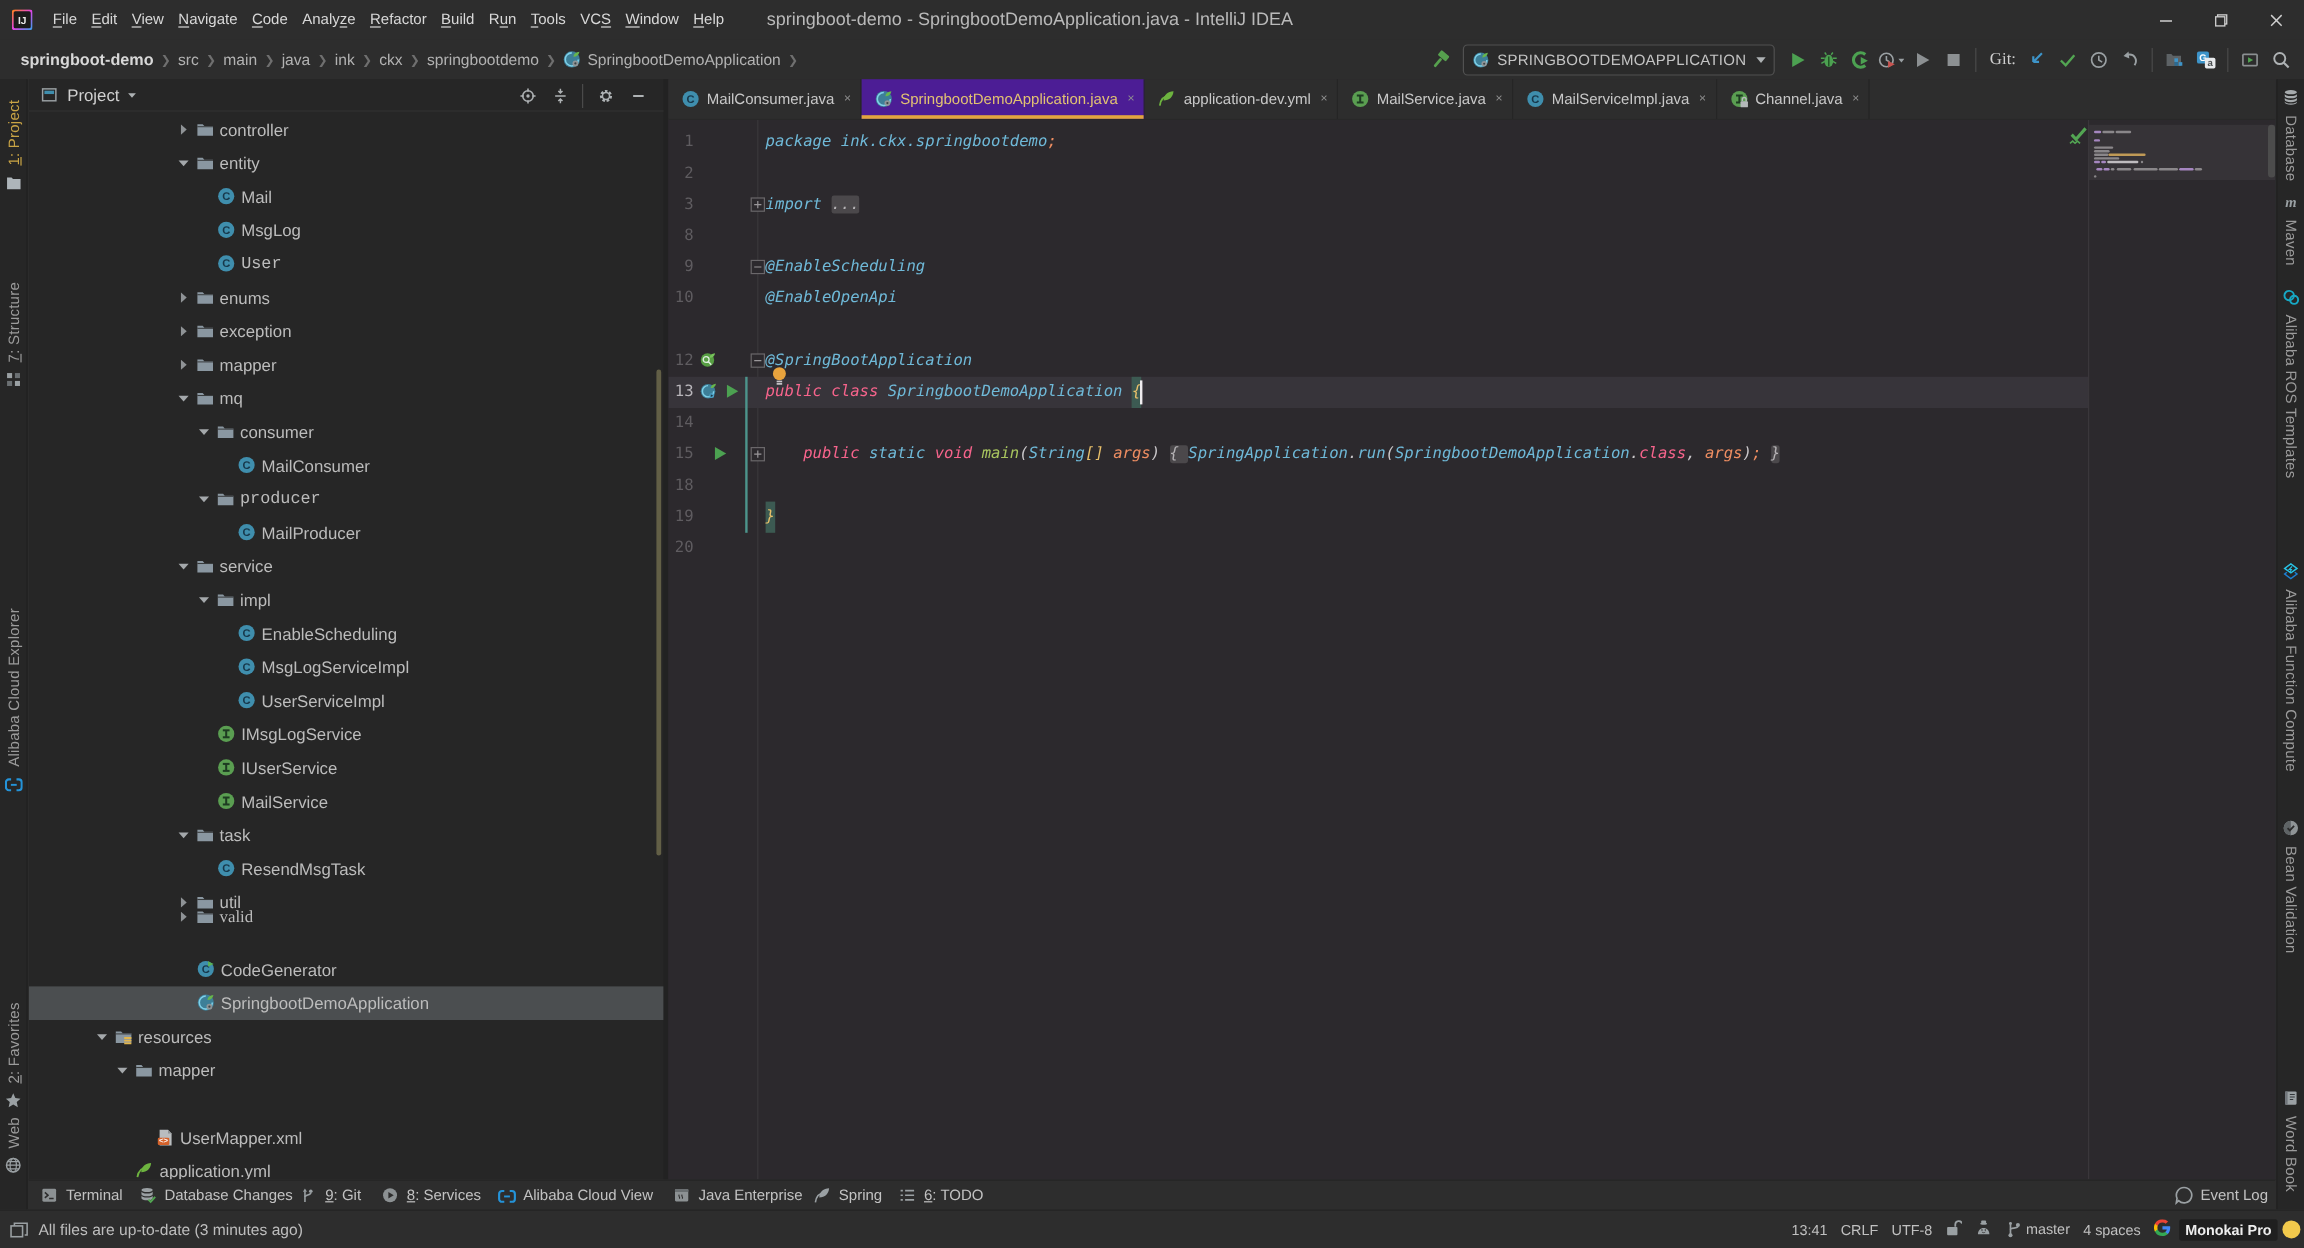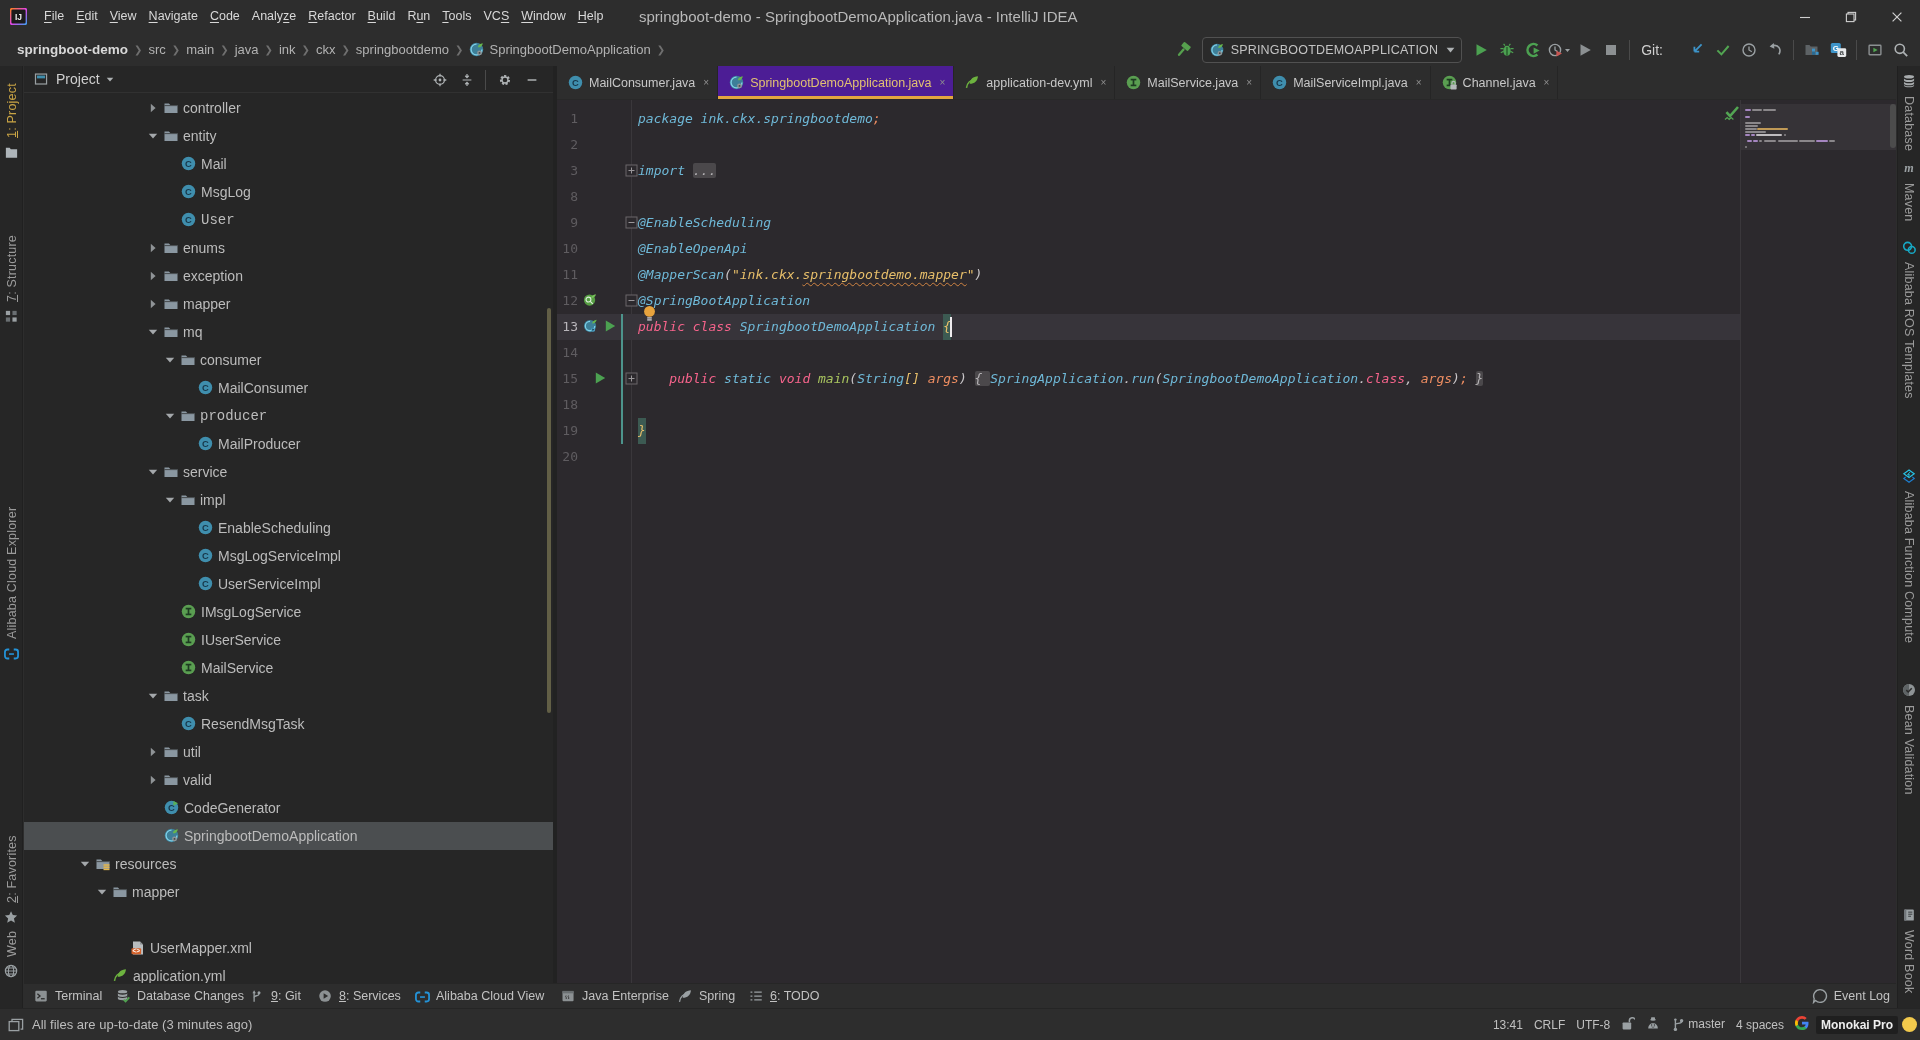--- a/index.html
+++ b/index.html
@@ -22,21 +22,21 @@
   #breadcrumbs { position:absolute; left:17px; top:0; height:33px; display:flex; align-items:center; font-size:13px; }
   .crumb { color:#b2b2b2; }
   .crumb.first { color:#d8d8d8; font-weight:bold; font-size:13.5px; }
   .crumb-sep { color:#6f6f6f; font-size:10px; padding:0 6px; }
   #run-toolbar { position:absolute; right:6px; top:0; height:33px; display:flex; align-items:center; }
   .tb-icon { width:26px; height:26px; display:flex; align-items:center; justify-content:center; flex:none; }
   .tb-sep { width:1px; height:20px; background:#4a4a4a; margin:0 5px; flex:none; }
   #run-config { display:flex; align-items:center; height:26px; background:#2a2a2a; border:1px solid #515151;
     border-radius:4px; padding:0 6px 0 7px; margin:0 6px; }
   #run-config .cfg-label { font-size:12.5px; color:#c3c3c3; margin:0 8px 0 7px; letter-spacing:.2px; }
-  #git-label { font-size:14px; color:#cfcfcf; margin:0 21px 0 6px; }
+  #git-label { font-size:14px; color:#cfcfcf; margin:0 4px 0 6px;font-family:Liberation Serif, serif; }
 
   
   #main { position:absolute; left:24px; top:66px; width:1872px; height:917px; display:flex; }
   
   .stripe { background:#262626; position:absolute; top:66px; height:942px; width:23px; }
   #stripe-left { left:0; border-right:1px solid #202020; }
   #stripe-right { right:0; border-left:1px solid #202020; }
   .stripe-btn { position:absolute; display:flex; align-items:center; gap:7px; height:23px; padding:0 5px;
     transform-origin:0 0; white-space:nowrap; }
   .stripe-btn.left { transform:rotate(-90deg); left:0; }
@@ -529,21 +529,21 @@
           <div class="tree-row" style="top: 616px; position: absolute; left: 0px; right: 0px;"><span class="tr-icon" style="display: inline-flex; left: 157px;"><svg width="15" height="15" viewBox="0 0 16 16">
                 <circle cx="8" cy="8" r="7.2" fill="#3f8ead"></circle>
                 <text x="8" y="11.6" font-size="10" font-weight="bold" fill="#17374a" text-anchor="middle" font-family="Liberation Sans,sans-serif">C</text>
               </svg></span><span class="tr-label" style="left: 177px;">ResendMsgTask</span></div>
           <div class="tree-row" style="top: 644px; position: absolute; left: 0px; right: 0px;"><span class="tr-arrow" style="display: inline-flex; left: 124px;"><svg width="10" height="10" viewBox="0 0 10 10">
                 <path d="M2.8 0.8 v8.4 L7.6 5 Z" fill="#8f9396"></path>
               </svg></span><span class="tr-icon" style="display: inline-flex; left: 139px;"><svg width="16" height="16" viewBox="0 0 16 16">
                 <path d="M1.5 3.5 h4.4 l1.4 1.6 h7.2 v8 h-13 Z" fill="#8a97a1"></path>
                 <path d="M1.5 5.6 h13" stroke="#262626" stroke-width=".7"></path>
               </svg></span><span class="tr-label" style="left: 159px;">util</span></div>
-          <div class="tree-row" style="top: 672px; position: absolute; left: 0px; right: 0px;"><span class="tr-arrow" style="display: inline-flex; left: 124px;"><svg width="10" height="10" viewBox="0 0 10 10">
+          <div class="tree-row" style="top: 656px; position: absolute; left: 0px; right: 0px; font-family: Liberation Serif, serif;"><span class="tr-arrow" style="display: inline-flex; left: 124px;"><svg width="10" height="10" viewBox="0 0 10 10">
                 <path d="M2.8 0.8 v8.4 L7.6 5 Z" fill="#8f9396"></path>
               </svg></span><span class="tr-icon" style="display: inline-flex; left: 139px;"><svg width="16" height="16" viewBox="0 0 16 16">
                 <path d="M1.5 3.5 h4.4 l1.4 1.6 h7.2 v8 h-13 Z" fill="#8a97a1"></path>
                 <path d="M1.5 5.6 h13" stroke="#262626" stroke-width=".7"></path>
               </svg></span><span class="tr-label" style="left: 159px;">valid</span></div>
           <div class="tree-row" style="top: 700px; position: absolute; left: 0px; right: 0px;"><span class="tr-icon" style="display: inline-flex; left: 140px;"><svg width="15" height="15" viewBox="0 0 16 16">
                 <circle cx="8" cy="8" r="7.2" fill="#3f8ead"></circle>
                 <text x="8" y="11.6" font-size="10" font-weight="bold" fill="#17374a" text-anchor="middle" font-family="Liberation Sans,sans-serif">C</text>
                 <path d="M10 1 L15 3.5 L10 6 Z" fill="#58b158"></path>
               </svg></span><span class="tr-label" style="left: 160px;">CodeGenerator</span></div>
@@ -684,24 +684,20 @@
             <span class="ln">9</span>
             <span class="fold-mark"><svg width="13" height="13" viewBox="0 0 13 13">
                 <rect x="1" y="1" width="11" height="11" fill="#2c292d" stroke="#6a676a" stroke-width="1"></rect>
                 <path d="M3.5 6.5 h6" stroke="#9a979a" stroke-width="1"></path>
               </svg></span>
             <span class="code-text"><span class="tk-ty">@EnableScheduling</span></span>
           </div>
           <div class="code-line" style="top: 136px;">
             <span class="ln">10</span>
             <span class="code-text"><span class="tk-ty">@EnableOpenApi</span></span>
-          </div>
-          <div class="code-line" style="top: 162px;">
-            <span class="ln">11</span>
-            <span class="code-text"><span class="tk-ty">@MapperScan</span><span class="tk-pl">(</span><span class="tk-str">"ink.ckx.</span><span class="tk-str squiggle">springbootdemo.mapper</span><span class="tk-str">"</span><span class="tk-pl">)</span></span>
           </div>
           <div class="code-line" style="top: 188px;">
             <span class="ln">12</span>
             <span class="gut-icon" style="display: inline-flex; left: 26px;">
               <svg width="15" height="15" viewBox="0 0 16 16">
                 <circle cx="7" cy="7.5" r="6" fill="#579e43"></circle>
                 <path d="M13.8 1.4 C10.8 1.7 9 3 8.8 5.4 C11 5.6 13.2 4.3 13.8 1.4 Z" fill="#76c25a"></path>
                 <circle cx="5.8" cy="7" r="2.6" fill="none" stroke="#ddeedd" stroke-width="1.2"></circle>
                 <path d="M7.7 8.9 L10.4 11.6" stroke="#ddeedd" stroke-width="1.3"></path>
               </svg>

